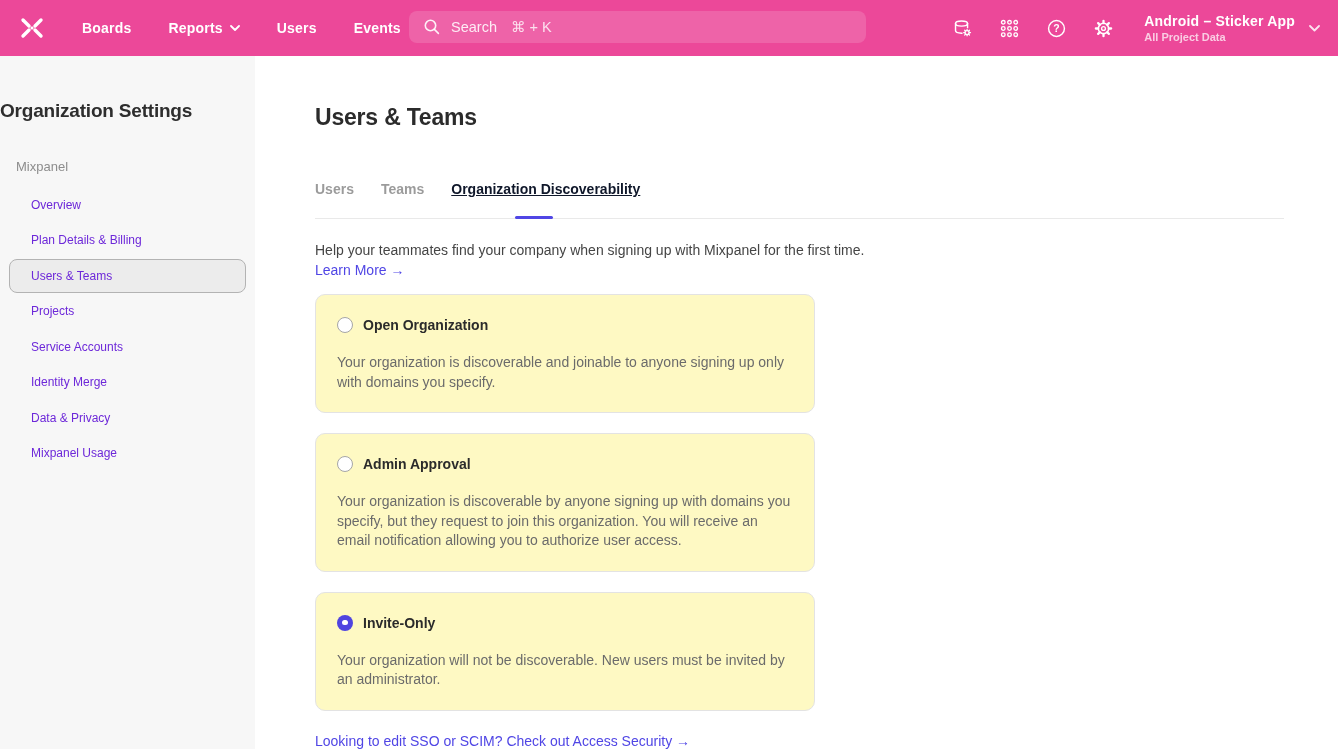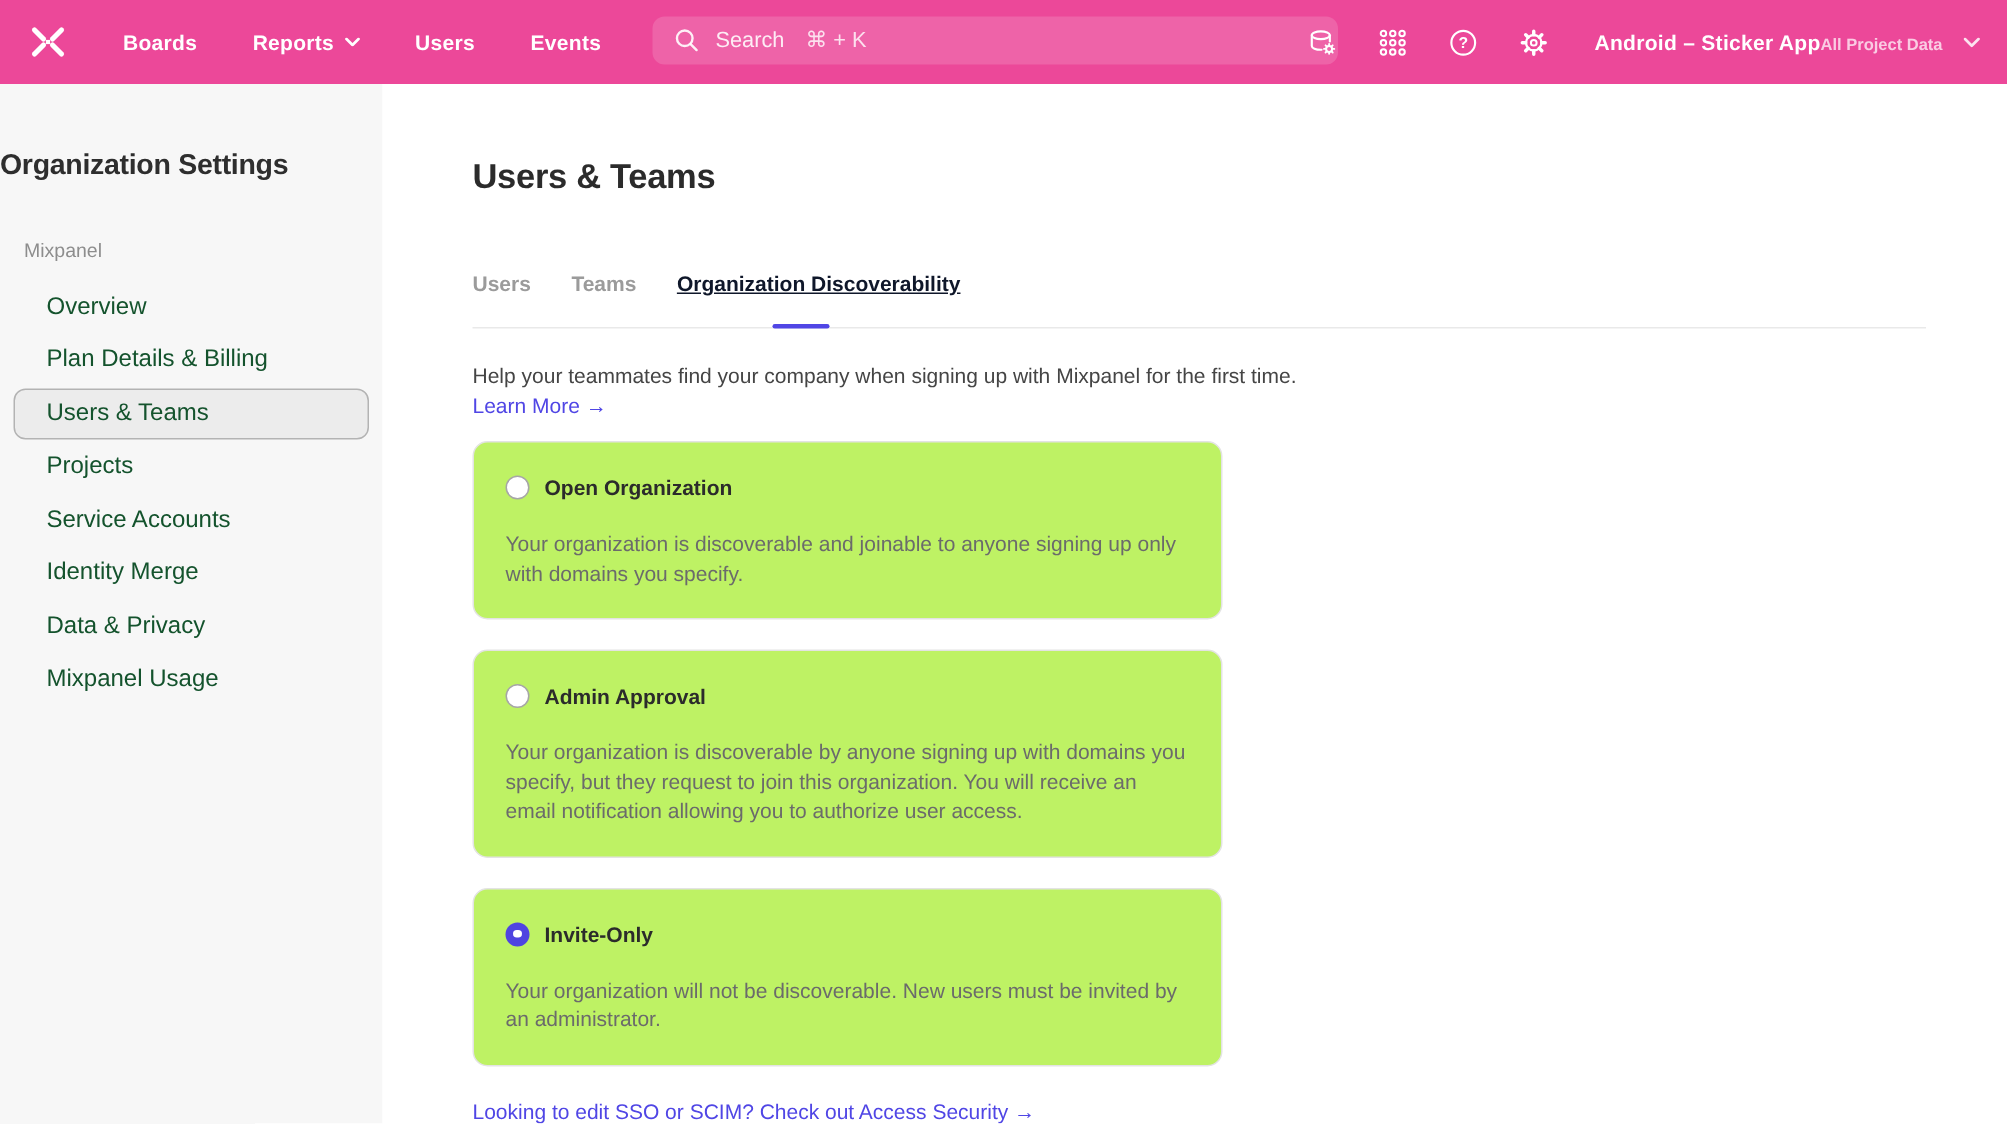--- a/index.html
+++ b/index.html
@@ -15,67 +15,67 @@
     position: relative; height: 56px; background: #ec4899;
     display: flex; align-items: center; padding: 0 18px; color: #fff;
   }
   .logo { width: 28px; height: 28px; margin-right: 36px; flex: none; cursor: pointer; }
   .primary-nav { display: flex; gap: 37px; align-items: center; }
   .primary-nav .nav-link {
     color: #fff; text-decoration: none; font-size: 14px; font-weight: 600;
     letter-spacing: .2px; display: flex; align-items: center; gap: 7px; cursor: pointer;
   }
   .search {
-    position: absolute; left: 435px; top: 11px; width: 457px; height: 32px;
+    position: absolute; left: 409px; top: 11px; width: 457px; height: 32px;
     background: rgba(255,255,255,.15); border-radius: 8px;
     display: flex; align-items: center; padding: 0 14px; gap: 10px;
     font-size: 14.5px; color: rgba(255,255,255,.88); cursor: text; text-align: right;
   }
   .search .shortcut { margin-left: 4px; color: rgba(255,255,255,.8); }
   .nav-right { margin-left: auto; display: flex; align-items: center; gap: 26px; }
   .icon-btn { width: 21px; height: 21px; display: block; cursor: pointer; }
   .project { display: flex; align-items: center; gap: 14px; margin-left: 4px; cursor: pointer; }
-  .project-text { display: flex; line-height: 1; }
+  .project-text { display: flex; flex-direction: column; line-height: 1; }
   .project-name { font-size: 14px; font-weight: 700; letter-spacing: .2px; }
   .project-sub { font-size: 11px; font-weight: 600; color: rgba(255,255,255,.72); margin-top: 4px; }
 
   
   .app { display: flex; height: 693px; }
 
   
   .sidebar { width: 255px; background: #f7f7f7; padding-top: 44px; flex: none; }
   .sb-title {
     margin: 0; text-align: left; font-size: 19px; font-weight: 700;
     color: #2e2e2e; letter-spacing: -0.2px;
   }
   .section-label { margin: 37px 0 0 16px; font-size: 13px; color: #8d8d8d; }
   .sb-list { list-style: none; margin: 14px 0 0; padding: 0 9px; }
   .sb-item {
     height: 33.5px; display: flex; align-items: center; padding-left: 21px;
-    font-size: 16px; color: #14532d; border: 1px solid transparent;
+    font-size: 12px; color: #6d28d9; border: 1px solid transparent;
     border-radius: 8px; margin-bottom: 2px; cursor: pointer;
   }
   .sb-item.active { background: #ececec; border-color: #b3b3b3; }
 
   
   .main { flex: 1; background: #ffffff; padding: 48px 0 0 60px; }
   .page-title { margin: 0; font-size: 23px; font-weight: 700; color: #2b2b2b; letter-spacing: -0.2px; }
   .tabs { display: flex; gap: 27px; margin-top: 50px; font-size: 14px; font-weight: 600; }
   .tab { color: #9b9b9b; cursor: pointer; }
   .tab.active { color: #0f172a; text-decoration: underline; }
   .tabline { position: relative; width: 969px; height: 1px; background: #e9e9e9; margin-top: 21px; }
   .indicator {
     position: absolute; left: 200px; top: -2px; width: 38px; height: 3px;
     border-radius: 2px; background: #5046e5;
   }
   .intro { margin: 23px 0 0; font-size: 14px; color: #454545; max-width: 640px; }
   .learn-more { display: block; margin-top: 4px; height: 20px; font-size: 14px; color: #5046e5; text-decoration: none; width: max-content; }
   .card {
     width: 500px; border: 1px solid #e3e3e3; border-radius: 10px;
-    padding: 22px 20px 20px 21px; margin-top: 20px; background: #bef264; cursor: pointer;
+    padding: 22px 20px 20px 21px; margin-top: 20px; background: #fef9c3; cursor: pointer;
   }
   .card.first { margin-top: 12px; }
   .card-head { display: flex; align-items: center; gap: 10px; }
   .radio {
     width: 16px; height: 16px; border-radius: 50%; border: 1.5px solid #a6a6a6;
     background: #fff; position: relative; flex: none; cursor: pointer;
   }
   .radio.checked { border: none; background: #4f44e0; }
   .radio.checked::after {
     content: ""; position: absolute; left: 5.25px; top: 5.25px;

